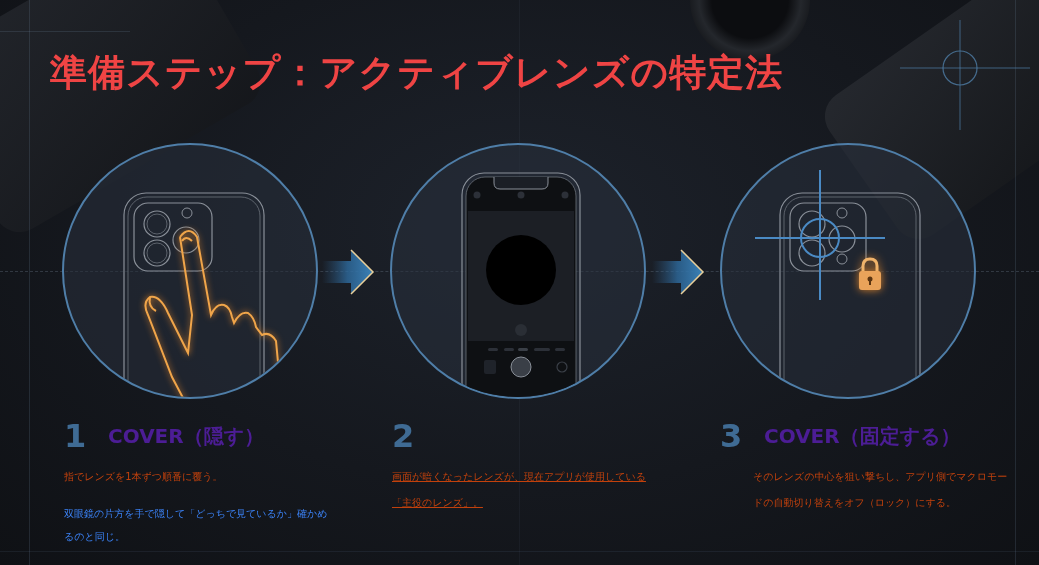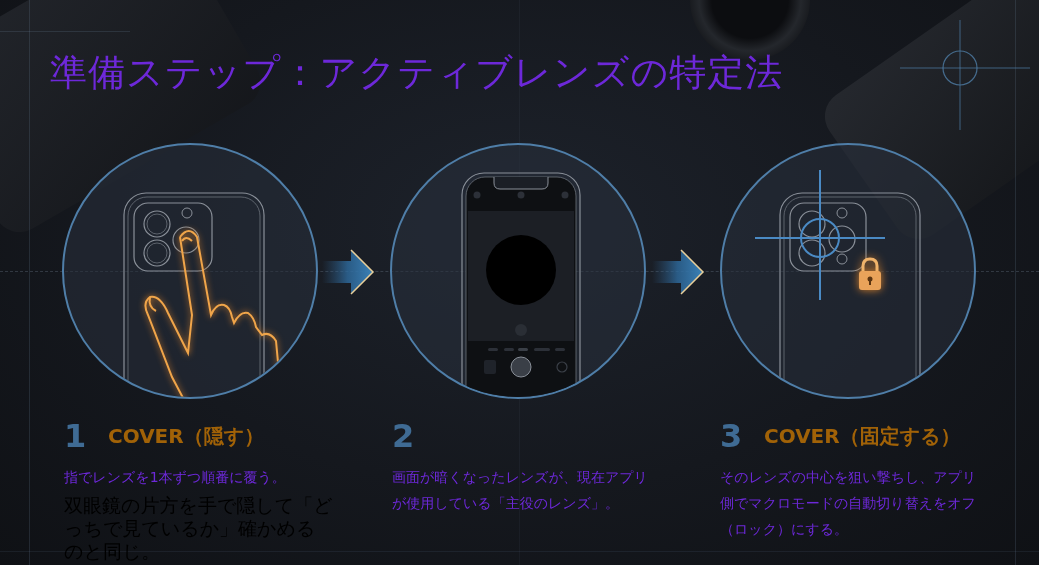--- a/index.html
+++ b/index.html
@@ -7,35 +7,35 @@
     width:1039px; height:565px; overflow:hidden; position:relative;
     background: radial-gradient(ellipse at 50% 40%, #1d222b 0%, #15181e 55%, #0f1115 100%);
     font-family: "DejaVu Sans", "Liberation Sans", sans-serif;
     color:#fff;
   }
   .bg-deco { position:absolute; pointer-events:none; }
   .gridline-h { position:absolute; height:1px; background:rgba(120,150,180,0.18); }
   .gridline-v { position:absolute; width:1px; background:rgba(120,150,180,0.18); }
   .dash-h { position:absolute; height:0; border-top:1px dashed rgba(140,160,180,0.25); }
   .title {
-    position:absolute; left:50px; top:48px; font-size:37px; font-weight:normal;
-    letter-spacing:1px; color:#6d28d9; white-space:nowrap;
+    position:absolute; left:50px; top:48px; font-size:37px; font-weight:bold;
+    letter-spacing:1px; color:#ef4444; white-space:nowrap;
   }
   .circle {
     position:absolute; width:256px; height:256px; border-radius:50%;
     border:2px solid #4f7ea8; background:rgba(40,48,60,0.55);
     box-sizing:border-box; overflow:hidden;
   }
   .arrow { position:absolute; width:60px; height:48px; }
   .step { position:absolute; top:418px; width:310px; }
   .step-head { display:flex; align-items:center; height:36px; }
   .step-num { font-size:32px; font-weight:bold; color:#3f6b94; width:32px; margin-right:12px; }
-  .step-title { font-size:20px; font-weight:bold; color:#a16207; }
-  .step-main { margin-top:10px; font-size:14px; line-height:26px; color:#6d28d9; }
-  .step-sub { margin-top:4px; font-size:19px; line-height:23px; color:#000000; }
+  .step-title { font-size:20px; font-weight:bold; color:#4c1d95; }
+  .step-main { margin-top:10px; font-size:10px; line-height:26px; color:#c2410c; }
+  .step-sub { margin-top:12px; font-size:10px; line-height:23px; color:#3b82f6; }
   svg { display:block; }
 </style>
 </head>
 <body>
 
 <div class="bg-deco" style="left:-60px;top:-20px;width:300px;height:200px;transform:rotate(-30deg);background:linear-gradient(160deg,#24272d,#15171b);border-radius:26px;opacity:0.9;"></div>
 <div class="bg-deco" style="left:690px;top:-60px;width:120px;height:120px;border-radius:50%;background:radial-gradient(circle,#0c0d10 45%,#24272c 60%,#15171b 75%);"></div>
 <div class="bg-deco" style="left:840px;top:20px;width:260px;height:170px;transform:rotate(-35deg);background:linear-gradient(160deg,#26292f,#141619);border-radius:26px;opacity:0.95;"></div>
 
 <div class="gridline-v" style="left:29px;top:0;height:565px;"></div>
@@ -149,22 +149,22 @@
     <span class="step-title">COVER（隠す）</span>
   </div>
   <div class="step-main">指でレンズを1本ずつ順番に覆う。</div>
   <div class="step-sub" style="width:270px;">双眼鏡の片方を手で隠して「どっちで見ているか」確かめるのと同じ。</div>
 </div>
 
 <div class="step" style="left:392px;">
   <div class="step-head">
     <span class="step-num">2</span>
   </div>
-  <div class="step-main" style="width:262px;">画面が暗くなったレンズが、現在アプリが使用している「主役のレンズ」。</div>
+  <div class="step-main" style="width:262px;text-decoration:underline;">画面が暗くなったレンズが、現在アプリが使用している「主役のレンズ」。</div>
 </div>
 
 <div class="step" style="left:720px;">
   <div class="step-head">
     <span class="step-num">3</span>
     <span class="step-title">COVER（固定する）</span>
   </div>
-  <div class="step-main" style="width:262px;">そのレンズの中心を狙い撃ちし、アプリ側でマクロモードの自動切り替えをオフ（ロック）にする。</div>
+  <div class="step-main" style="width:262px;margin-left:33px;">そのレンズの中心を狙い撃ちし、アプリ側でマクロモードの自動切り替えをオフ（ロック）にする。</div>
 </div>
 
 </body></html>

